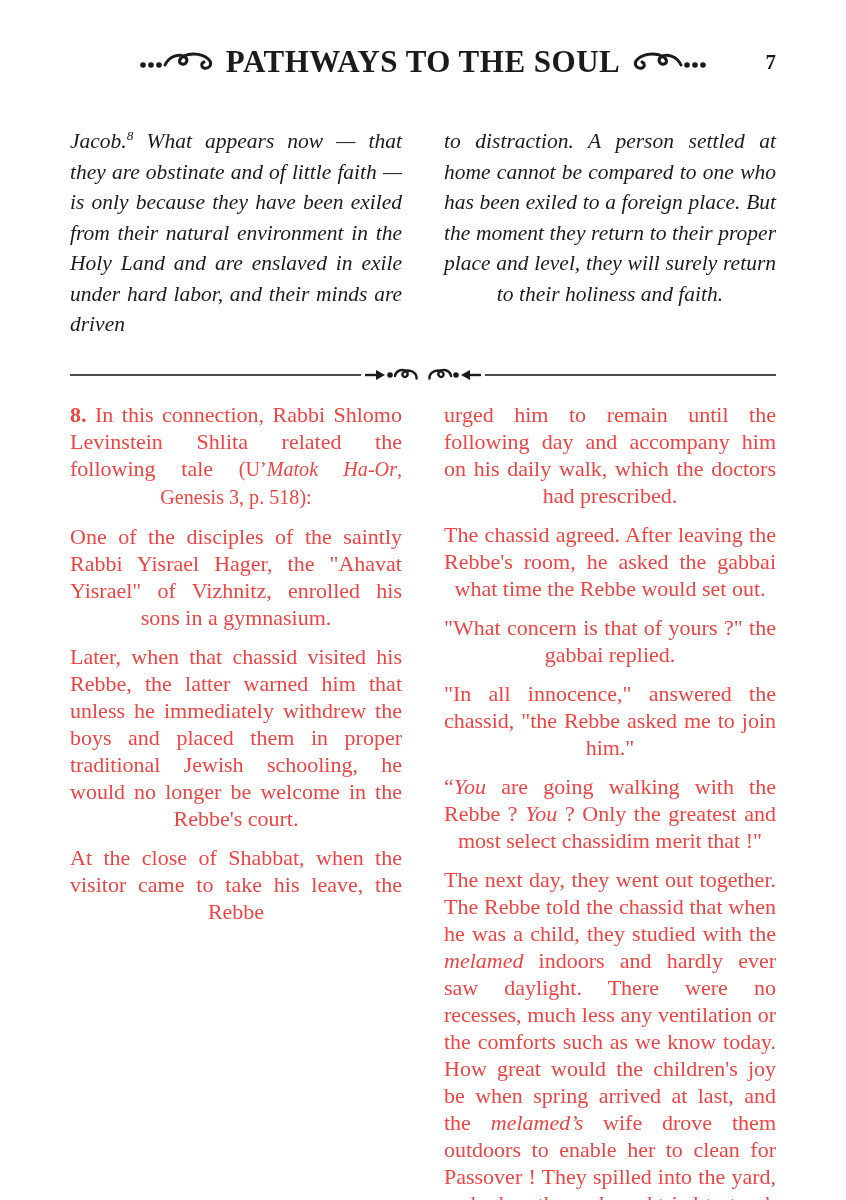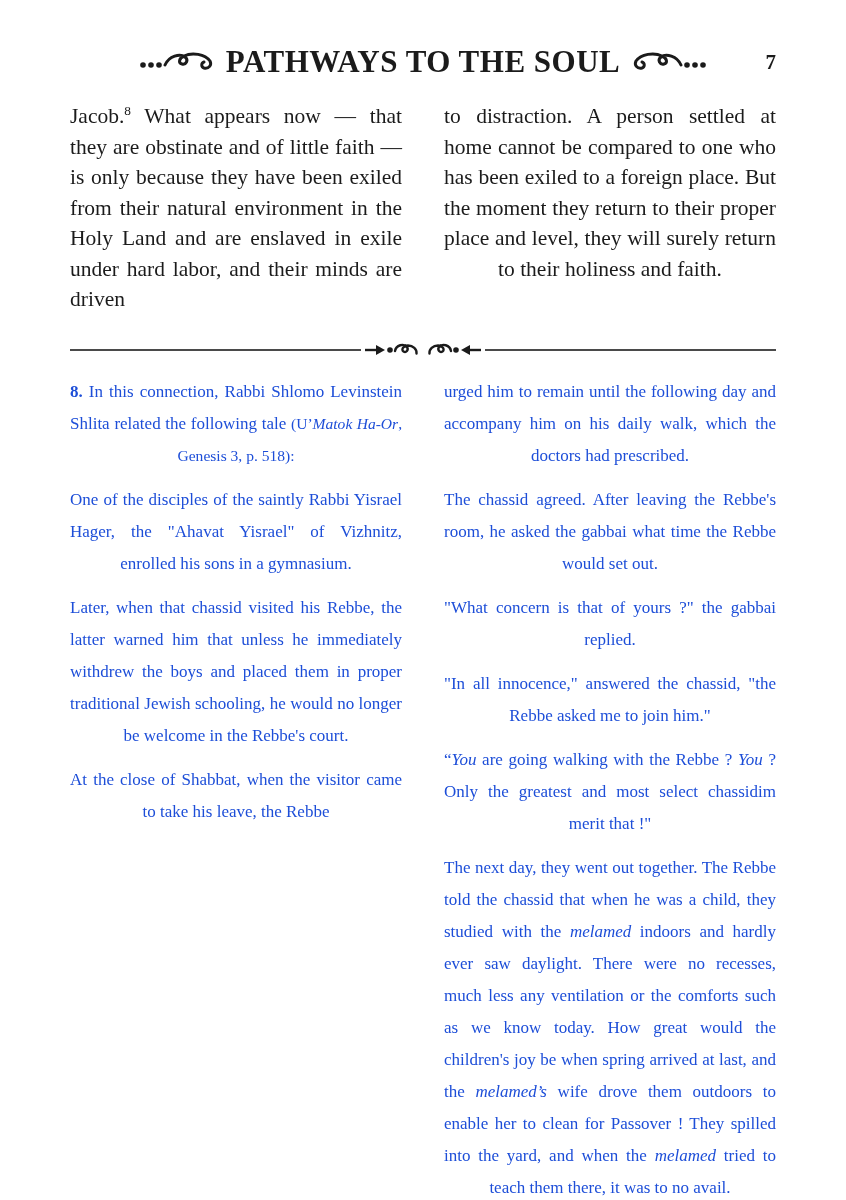--- a/index.html
+++ b/index.html
@@ -41,21 +41,21 @@
     font-size: 18.5px;
     font-weight: bold;
     margin-top: 5px;
     letter-spacing: 0.2px;
   }
 
   
   .columns { display: flex; gap: 42px; }
   .col { flex: 1 1 0; min-width: 0; }
 
-  .main-text { margin-top: 21px; }
+  .main-text { margin-top: 46px; font-style: italic; }
   .main-para {
     font-size: 21.5px;
     line-height: 30.5px;
     text-align: justify;
     color: #1b1b1b;
   }
   .justify-last { text-align-last: justify; }
   .center-last  { text-align-last: center; }
 
   .sup { vertical-align: super; font-size: 0.62em; line-height: 0; }
@@ -75,26 +75,26 @@
     font-weight: bold;
     font-size: 23px;
     white-space: nowrap;
     padding: 0 4px;
     color: #161616;
   }
 
   
   .footnotes { margin-top: 2px; }
   .fn-para {
-    font-size: 17px;
-    line-height: 32px;
+    font-size: 22px;
+    line-height: 27px;
     text-align: justify;
     text-align-last: center;
     margin-bottom: 12px;
-    color: #1d4ed8;
+    color: #ef4444;
   }
 </style>
 </head>
 <body>
 
 <div class="page">
 
   <header>
     <div class="title-row">
       <span class="ornament">

